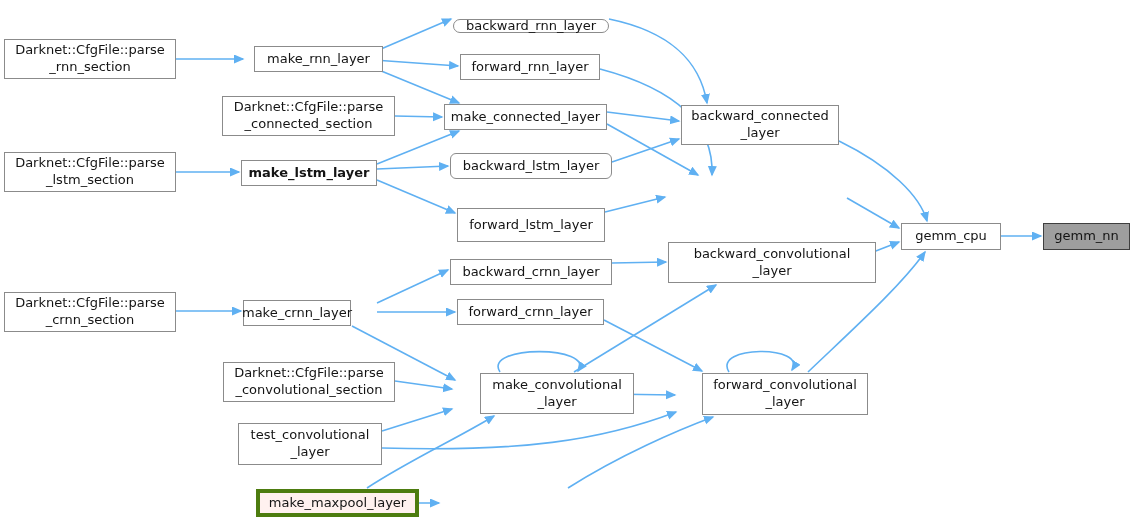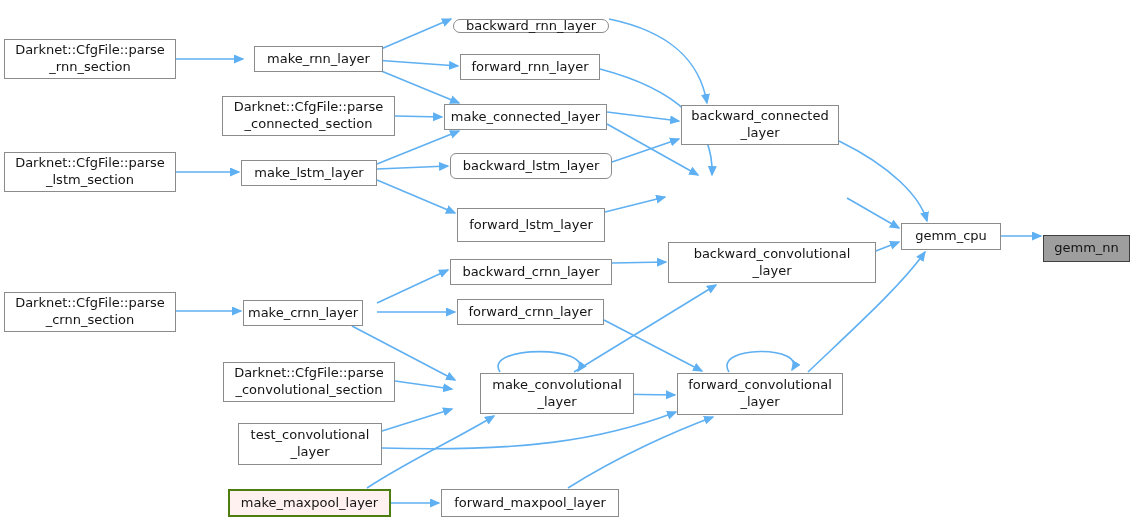--- a/index.html
+++ b/index.html
@@ -8,22 +8,22 @@
   .stage{position:relative;width:1136px;height:521px;background:#ffffff;}
   svg.edge-layer{position:absolute;left:0;top:0;width:1136px;height:521px;}
   path.edge{fill:none;stroke:#5fb0f2;stroke-width:1.6px;}
   .node{
     position:absolute;box-sizing:border-box;
     background:#ffffff;border:1.4px solid #8b8b8b;
     color:#141414;font-size:13px;line-height:1.28;
     display:flex;align-items:center;justify-content:center;
     text-align:center;white-space:pre-line;cursor:pointer;
   }
-  .node.current{background:#9e9e9e;border-color:#3f3f3f;cursor:default;margin-top:12px;}
-  .node.truncated{background:#fff1ef;border:2px solid #4d7c0f;}
+  .node.current{background:#9e9e9e;border-color:#3f3f3f;cursor:default;}
+  .node.truncated{background:#fff1ef;border:4px solid #4d7c0f;margin-left:28px;}
 </style>
 </head>
 <body>
 
 <div class="stage">
   <svg class="edge-layer" id="edges-svg" viewBox="0 0 1136 521" xmlns="http://www.w3.org/2000/svg">
     <defs>
       <marker id="arrow" markerWidth="11" markerHeight="10" refX="9" refY="4.5" orient="auto" markerUnits="userSpaceOnUse">
         <path d="M0,0 L10.5,4.5 L0,9 z" fill="#5fb0f2"></path>
       </marker>
@@ -71,35 +71,34 @@
     <div class="node" style="left: 245px; top: 46px; width: 129px; height: 26px; margin-left: 9px;">make_rnn_layer</div>
     <div class="node" style="left: 453px; top: 19px; width: 156px; height: 14px; border-radius: 11px;">backward_rnn_layer</div>
     <div class="node" style="left: 460px; top: 54px; width: 140px; height: 26px;">forward_rnn_layer</div>
     <div class="node" style="left: 222px; top: 96px; width: 173px; height: 40px;">Darknet::CfgFile::parse
 _connected_section</div>
     <div class="node" style="left: 444px; top: 104px; width: 163px; height: 26px; text-align: center;">make_connected_layer</div>
     <div class="node" style="left: 681px; top: 105px; width: 158px; height: 40px;">backward_connected
 _layer</div>
     <div class="node" style="left: 4px; top: 152px; width: 172px; height: 40px;">Darknet::CfgFile::parse
 _lstm_section</div>
-    <div class="node" style="left: 241px; top: 160px; width: 136px; height: 26px;">make_lstm_layer</div>
+    <div class="node" style="left: 241px; top: 160px; width: 136px; height: 26px; font-weight: bold;">make_lstm_layer</div>
     <div class="node" style="left: 450px; top: 153px; width: 162px; height: 26px; border-radius: 6px;">backward_lstm_layer</div>
     <div class="node" style="left: 457px; top: 208px; width: 148px; height: 34px;">forward_lstm_layer</div>
     <div class="node" style="left: 901px; top: 223px; width: 100px; height: 27px;">gemm_cpu</div>
     <div class="node current" style="left: 1043px; top: 223px; width: 87px; height: 27px;">gemm_nn</div>
     <div class="node" style="left: 450px; top: 251px; width: 162px; height: 26px; margin-top: 8px;">backward_crnn_layer</div>
     <div class="node" style="left: 668px; top: 242px; width: 208px; height: 41px;">backward_convolutional
 _layer</div>
     <div class="node" style="left: 4px; top: 292px; width: 172px; height: 40px;">Darknet::CfgFile::parse
 _crnn_section</div>
-    <div class="node" style="left: 243px; top: 300px; width: 120px; height: 26px;">make_crnn_layer</div>
+    <div class="node" style="left: 243px; top: 300px; width: 108px; height: 26px;">make_crnn_layer</div>
     <div class="node" style="left: 457px; top: 299px; width: 147px; height: 26px;">forward_crnn_layer</div>
     <div class="node" style="left: 223px; top: 362px; width: 172px; height: 40px;">Darknet::CfgFile::parse
 _convolutional_section</div>
     <div class="node" style="left: 480px; top: 373px; width: 154px; height: 41px;">make_convolutional
 _layer</div>
-    <div class="node" style="left: 677px; top: 373px; width: 166px; height: 42px;">forward_convolutional
+    <div class="node" style="left: 702px; top: 373px; width: 166px; height: 42px;">forward_convolutional
 _layer</div>
     <div class="node" style="left: 238px; top: 423px; width: 144px; height: 42px;">test_convolutional
 _layer</div>
     <div class="node truncated" style="left: 228px; top: 489px; width: 163px; height: 28px;">make_maxpool_layer</div>
-    <div class="node" style="left: 441px; top: 489px; width: 178px; height: 28px;">forward_maxpool_layer</div>
   </div>
 
 </body></html>

